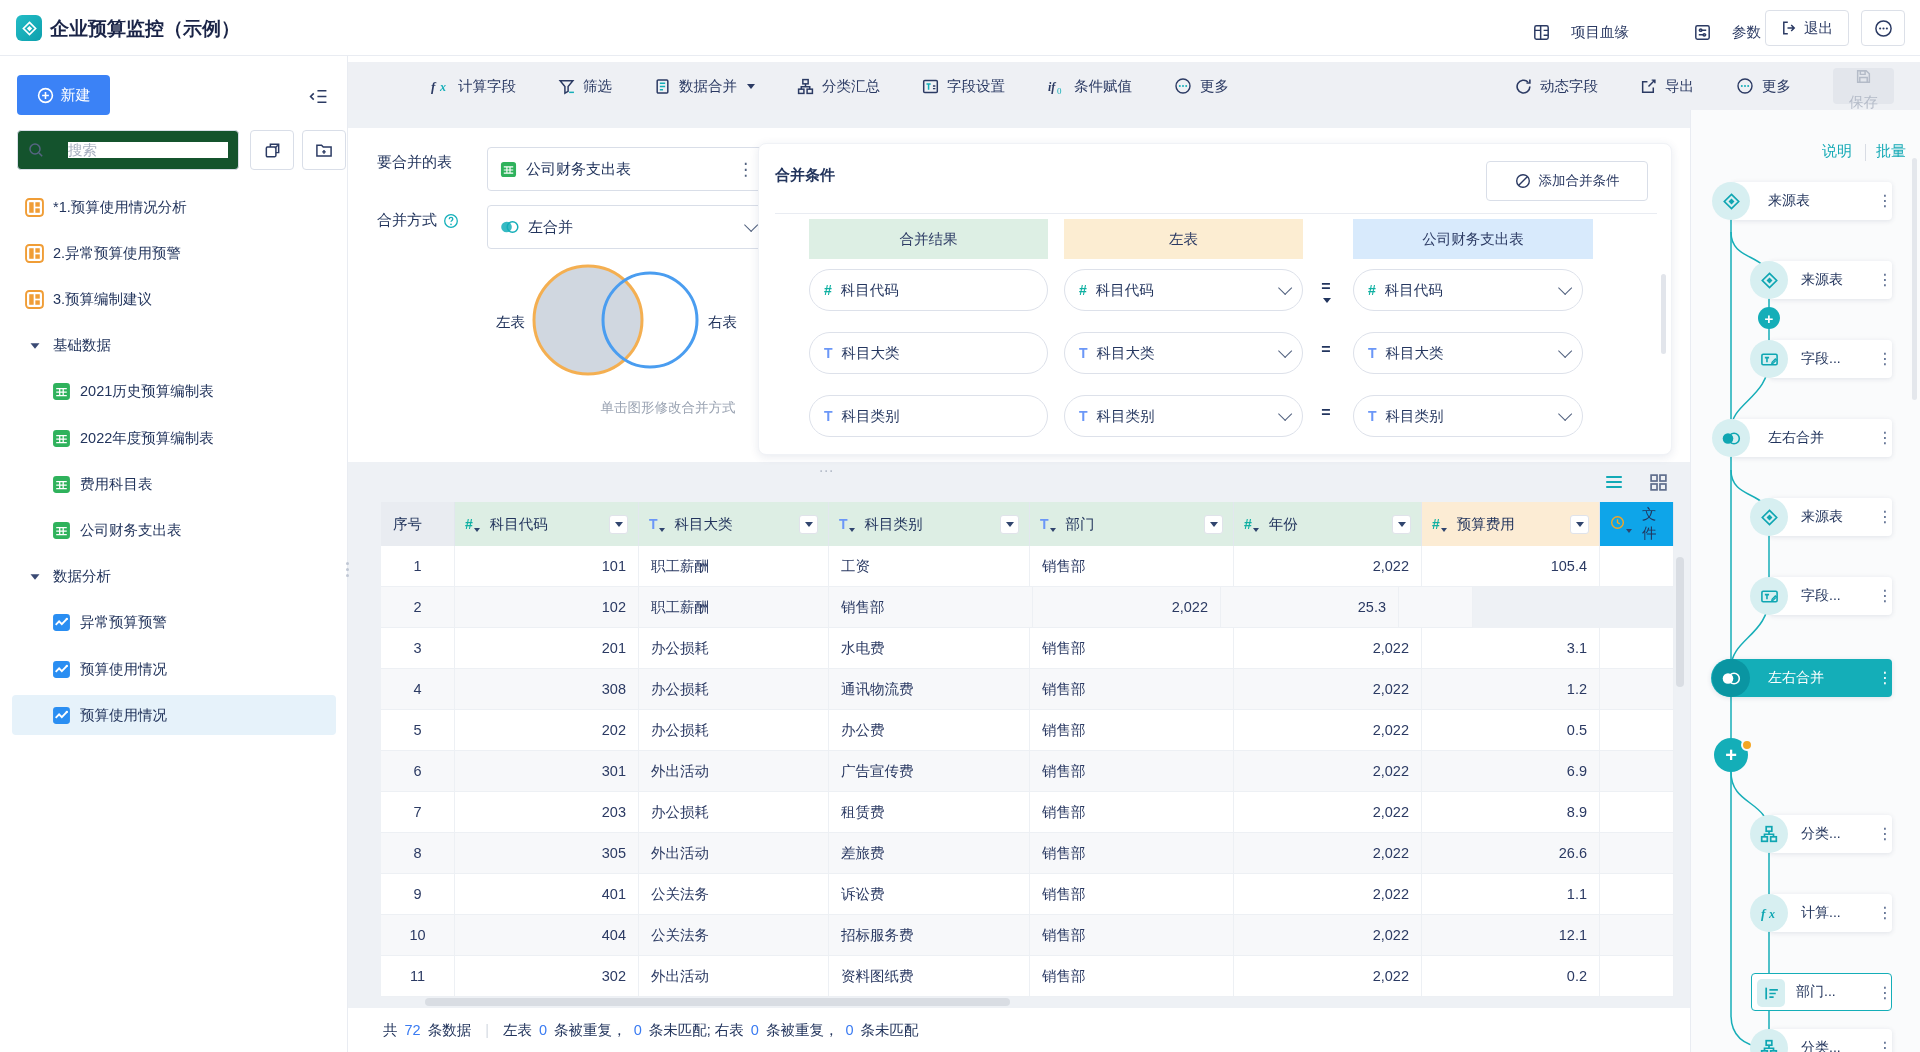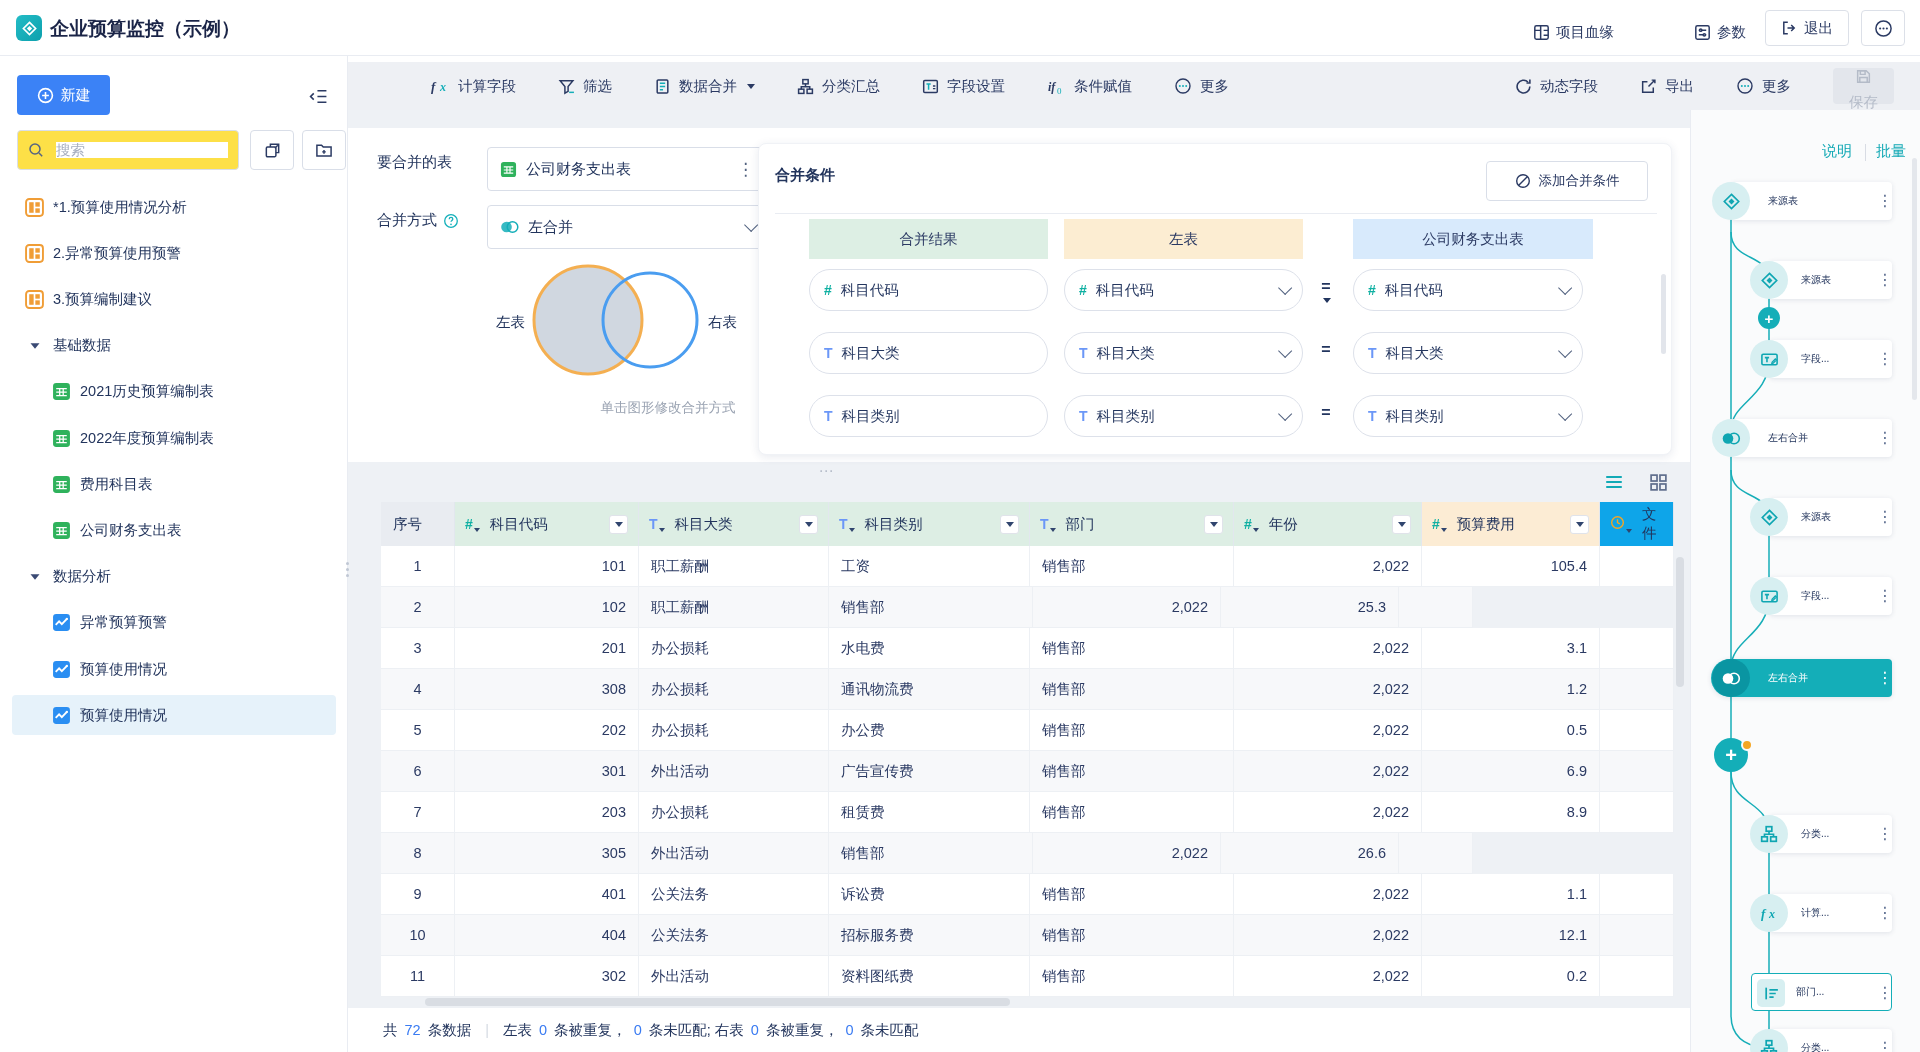--- a/index.html
+++ b/index.html
@@ -4,28 +4,28 @@
 <style>
   * { margin:0; padding:0; box-sizing:border-box; }
   html,body { width:1920px; height:1052px; overflow:hidden; }
   body { font-family:"Liberation Sans","DejaVu Sans",sans-serif; color:#22345c; background:#fff; position:relative; }
   svg { display:block; }
 
   
   .header { position:absolute; left:0; top:0; width:1920px; height:56px; background:#fff; border-bottom:1px solid #e9ecf2; z-index:30; display:flex; align-items:center; }
   .logo { position:absolute; left:16px; top:15px; width:26px; height:26px; border-radius:6px; background:linear-gradient(135deg,#23bcc6,#0da0ad); display:flex; align-items:center; justify-content:center; }
   .title { position:absolute; left:50px; top:16px; font-size:19px; font-weight:bold; color:#1a2447; }
-  .h-act { position:absolute; top:0; height:64px; display:flex; align-items:center; gap:6px; font-size:14.5px; color:#2b3a63; cursor:pointer; }
+  .h-act { position:absolute; top:0; height:64px; display:flex; align-items:center; gap:21px; font-size:14.5px; color:#2b3a63; cursor:pointer; }
   .h-btn { position:absolute; top:10px; height:36px; border:1px solid #dcе0e8; border:1px solid #dce0e8; border-radius:4px; background:#fff; display:flex; align-items:center; justify-content:center; gap:7px; font-size:14.5px; color:#2b3a63; cursor:pointer; }
 
   
   .sidebar { position:absolute; left:0; top:56px; width:348px; height:996px; background:#fff; border-right:1px solid #e9ecf2; z-index:20; }
   .new-btn { position:absolute; left:17px; top:19px; width:93px; height:40px; background:#3b82f6; color:#fff; border:none; border-radius:4px; font-size:15px; display:flex; align-items:center; justify-content:center; gap:7px; cursor:pointer; }
   .collapse-btn { position:absolute; left:302px; top:27px; width:32px; height:26px; display:flex; align-items:center; justify-content:center; cursor:pointer; }
-  .search-box { position:absolute; left:17px; top:74px; width:222px; height:40px; border:1px solid #d9dee8; border-radius:4px; display:flex; align-items:center; padding:0 10px; gap:12px; background:#fde047; }
+  .search-box { position:absolute; left:17px; top:74px; width:222px; height:40px; border:1px solid #d9dee8; border-radius:4px; display:flex; align-items:center; padding:0 10px; gap:24px; background:#14532d; }
   .search-box input { border:none; outline:none; flex:1; font-size:14.5px; color:#22345c; font-family:inherit; min-width:0; }
   .search-box input::placeholder { color:#a6aebf; }
   .sq-btn { position:absolute; top:74px; width:44px; height:40px; border:1px solid #d9dee8; border-radius:4px; background:#fff; display:flex; align-items:center; justify-content:center; cursor:pointer; }
   .nav-item { position:absolute; left:0; width:348px; height:40px; display:flex; align-items:center; font-size:14.5px; color:#22345c; cursor:pointer; }
   .nav-item .hl { position:absolute; left:12px; right:12px; top:0; bottom:0; background:#e6f2fa; border-radius:4px; }
   .nav-item>*{ position:relative; }
   .grip { position:absolute; left:342px; top:500px; width:10px; height:26px; display:flex; flex-direction:column; align-items:center; justify-content:center; gap:3px; cursor:col-resize; z-index:25; }
   .grip i { width:3px; height:3px; border-radius:50%; background:#c0c7d4; }
 
   
@@ -72,21 +72,21 @@
   .vscroll { position:absolute; left:1328px; top:447px; width:8px; height:130px; background:#d9dde3; border-radius:4px; cursor:pointer; }
 
   .statusbar { position:absolute; left:0; top:898px; width:1342px; height:44px; background:#fff; display:flex; align-items:center; padding-left:35px; font-size:14.5px; color:#22345c; }
   .st-num { color:#3a7bf2; margin:0 3px; }
   .st-div { color:#d5dae2; margin:0 14px; }
 
   
   .flow { position:absolute; left:1690px; top:110px; width:230px; height:942px; background:#fafbfc; border-left:1px solid #e9ecf2; overflow:hidden; z-index:6; }
   .f-tab { position:absolute; top:32px; font-size:15px; color:#13a9b5; cursor:pointer; }
   .f-tabdiv { position:absolute; left:174px; top:34px; width:1px; height:17px; background:#d8dce4; }
-  .f-pill { position:absolute; background:#fff; border-radius:4px; height:38px; box-shadow:0 1px 5px rgba(30,50,90,.12); display:flex; align-items:center; font-size:10px; color:#22345c; cursor:pointer; }
+  .f-pill { position:absolute; background:#fff; border-radius:4px; height:38px; box-shadow:0 1px 5px rgba(30,50,90,.12); display:flex; align-items:center; font-size:14px; color:#22345c; cursor:pointer; }
   .f-pill.sel { background:#14aeb8; color:#fff; border-radius:19px 4px 4px 19px; }
   .f-pill.outl { border:1.5px solid #14aeb8; box-shadow:none; }
   .f-icon { position:absolute; width:38px; height:38px; border-radius:50%; background:#d7eff1; display:flex; align-items:center; justify-content:center; cursor:pointer; }
   .f-icon.sel { background:#0a95a2; }
   .f-sq { position:absolute; width:28px; height:28px; border-radius:5px; background:#d7eff1; display:flex; align-items:center; justify-content:center; }
   .f-more { position:absolute; font-size:16px; color:#5c6d90; cursor:pointer; line-height:1; }
   .f-plus { position:absolute; border-radius:50%; background:#14aeb8; color:#fff; display:flex; align-items:center; justify-content:center; font-weight:bold; cursor:pointer; }
   .f-badge { position:absolute; width:12px; height:12px; border-radius:50%; background:#f5a623; border:2px solid #fafbfc; }
   .f-scroll { position:absolute; left:221px; top:48px; width:5px; height:242px; background:#e4e7ec; border-radius:3px; }
 </style>
@@ -650,20 +650,21 @@
         <div class="g-cell" style="width:201px;justify-content:flex-start">租赁费</div>
         <div class="g-cell" style="width:204px;justify-content:flex-start">销售部</div>
         <div class="g-cell" style="width:188px;justify-content:flex-end">2,022</div>
         <div class="g-cell" style="width:178px;justify-content:flex-end">8.9</div>
         <div class="g-cell" style="width:74px;justify-content:flex-start"></div>
       </div>
       <div class="g-row alt" style="top:723px">
         <div class="g-cell" style="width:74px;justify-content:center">8</div>
         <div class="g-cell" style="width:184px;justify-content:flex-end">305</div>
         <div class="g-cell" style="width:190px;justify-content:flex-start">外出活动</div>
+        <div class="g-cell" style="width:201px;justify-content:flex-start">差旅费</div>
         <div class="g-cell" style="width:204px;justify-content:flex-start">销售部</div>
         <div class="g-cell" style="width:188px;justify-content:flex-end">2,022</div>
         <div class="g-cell" style="width:178px;justify-content:flex-end">26.6</div>
         <div class="g-cell" style="width:74px;justify-content:flex-start"></div>
       </div>
       <div class="g-row" style="top:764px">
         <div class="g-cell" style="width:74px;justify-content:center">9</div>
         <div class="g-cell" style="width:184px;justify-content:flex-end">401</div>
         <div class="g-cell" style="width:190px;justify-content:flex-start">公关法务</div>
         <div class="g-cell" style="width:201px;justify-content:flex-start">诉讼费</div>

